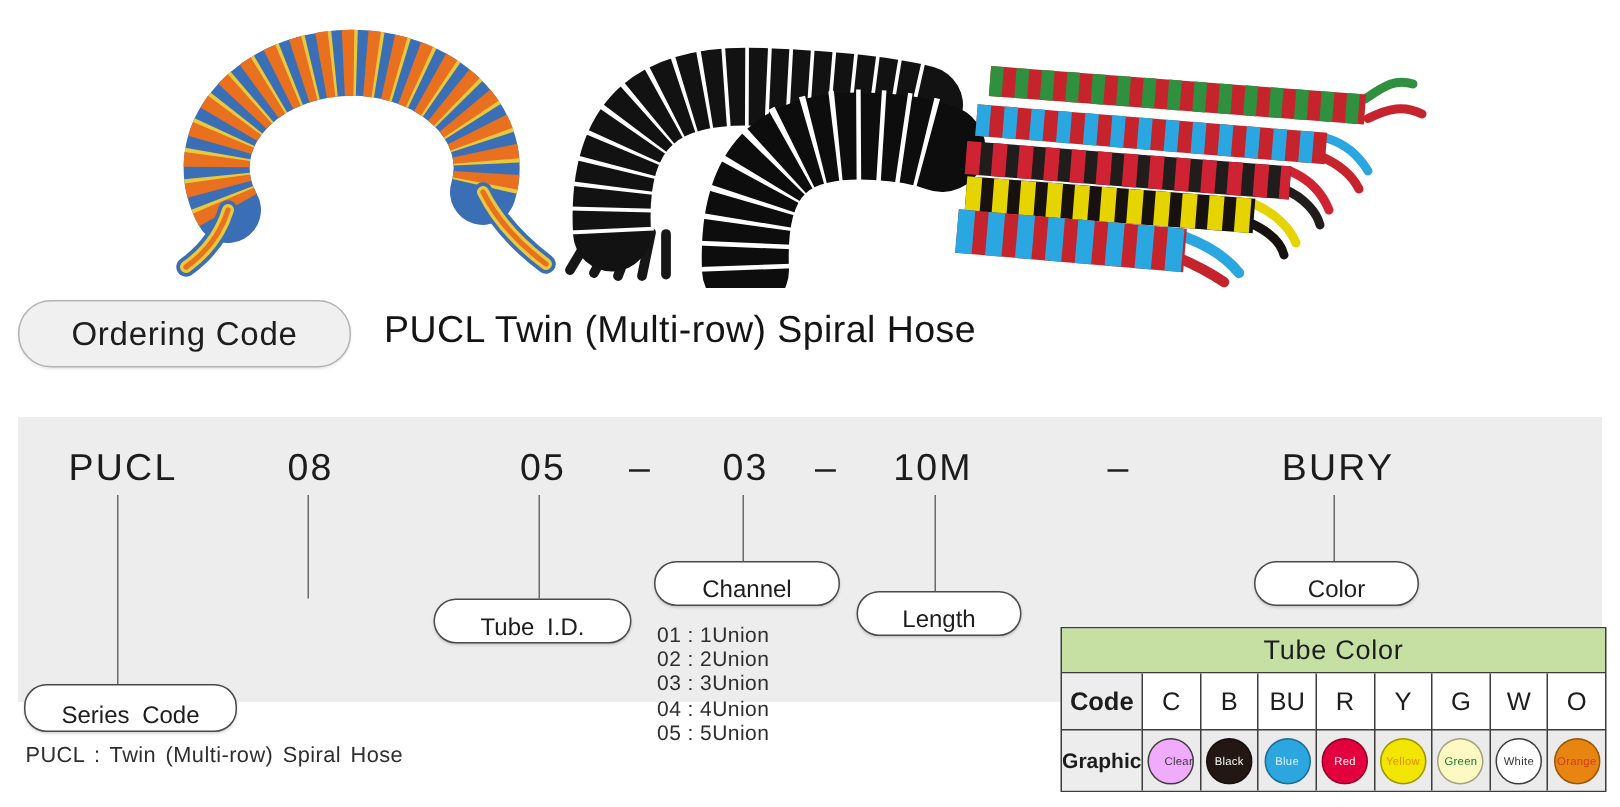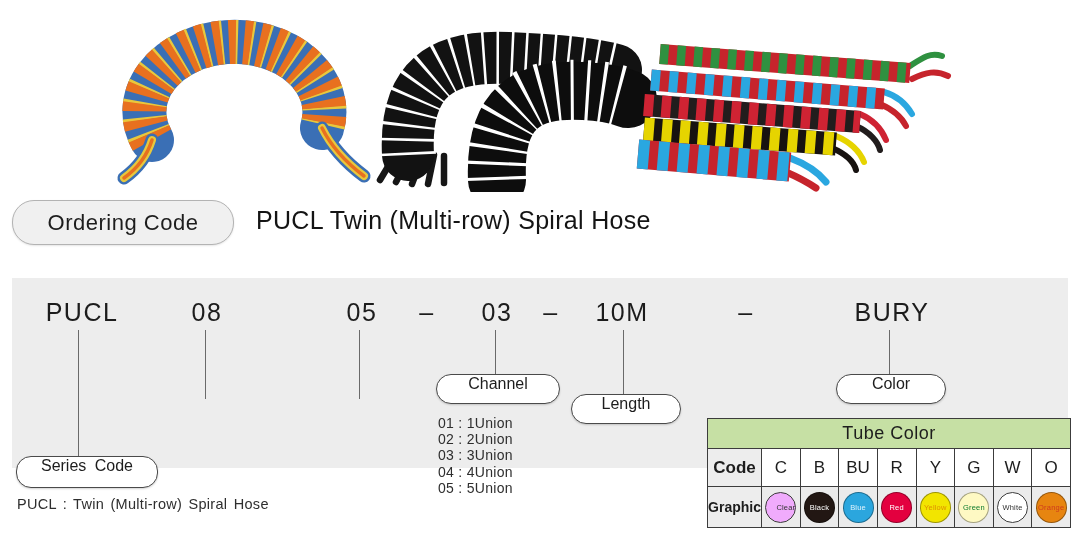--- a/index.html
+++ b/index.html
@@ -36,21 +36,21 @@
   .seg-10m{left:610px;} .seg-d3{left:734px;} .seg-bury{left:880px;}
   .connector{position:absolute;width:1px;background:#6a6a6a;}
   .c-pucl{left:66px;top:52px;height:126px;}
   .c-08{left:193px;top:52px;height:69px;}
   .c-05{left:347px;top:52px;height:69px;}
   .c-03{left:483px;top:52px;height:44px;}
   .c-10m{left:611px;top:52px;height:64px;}
   .c-bury{left:877px;top:52px;height:44px;}
   .pill{
     position:absolute;background:#ffffff;border:1px solid #4a4a4a;border-radius:15px;
-    display:flex;align-items:flex-start;justify-content:center;
+    display:flex;align-items:flex-end;justify-content:center;
     font-size:16px;color:#1d1d1d;word-spacing:4px;white-space:nowrap;
     box-shadow:0 1px 2px rgba(0,0,0,0.18);
   }
   .pill-tube-od{left:128px;top:121px;width:130px;height:28px;}
   .pill-tube-id{left:277px;top:121px;width:130px;height:28px;}
   .pill-channel{left:424px;top:96px;width:122px;height:28px;}
   .pill-length{left:559px;top:116px;width:108px;height:28px;}
   .pill-color{left:824px;top:96px;width:108px;height:28px;}
   .pill-series{left:4px;top:178px;width:140px;height:30px;}
   .channel-options{
@@ -162,20 +162,23 @@
   <span class="code-seg seg-d3">–</span>
   <span class="code-seg seg-bury">BURY</span>
 
   <div class="connector c-pucl"></div>
   <div class="connector c-08"></div>
   <div class="connector c-05"></div>
   <div class="connector c-03"></div>
   <div class="connector c-10m"></div>
   <div class="connector c-bury"></div>
 
+  <div class="pill pill-tube-id">
+    <span>Tube I.D.</span>
+  </div>
   <div class="pill pill-channel">
     <span>Channel</span>
   </div>
   <div class="pill pill-length">
     <span>Length</span>
   </div>
   <div class="pill pill-color">
     <span>Color</span>
   </div>
   <div class="pill pill-series">

